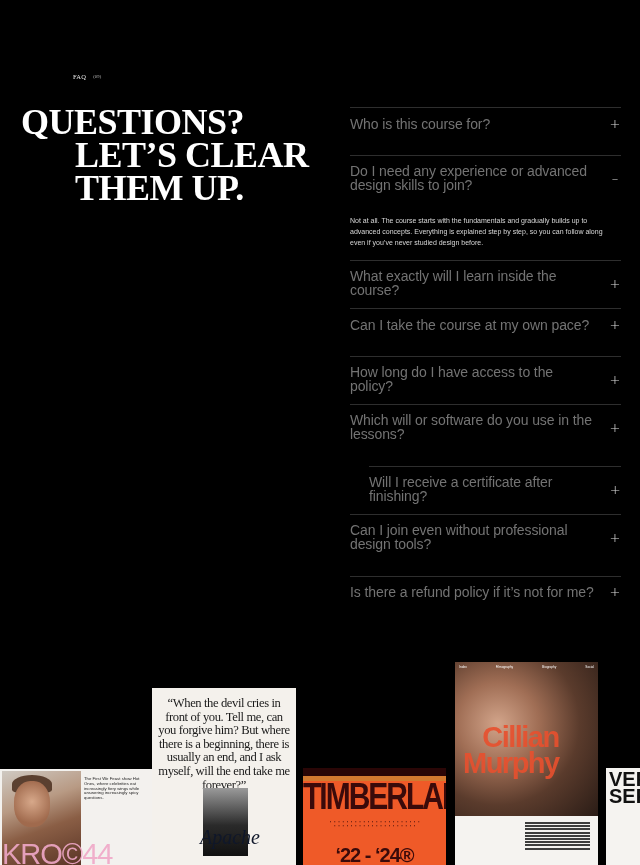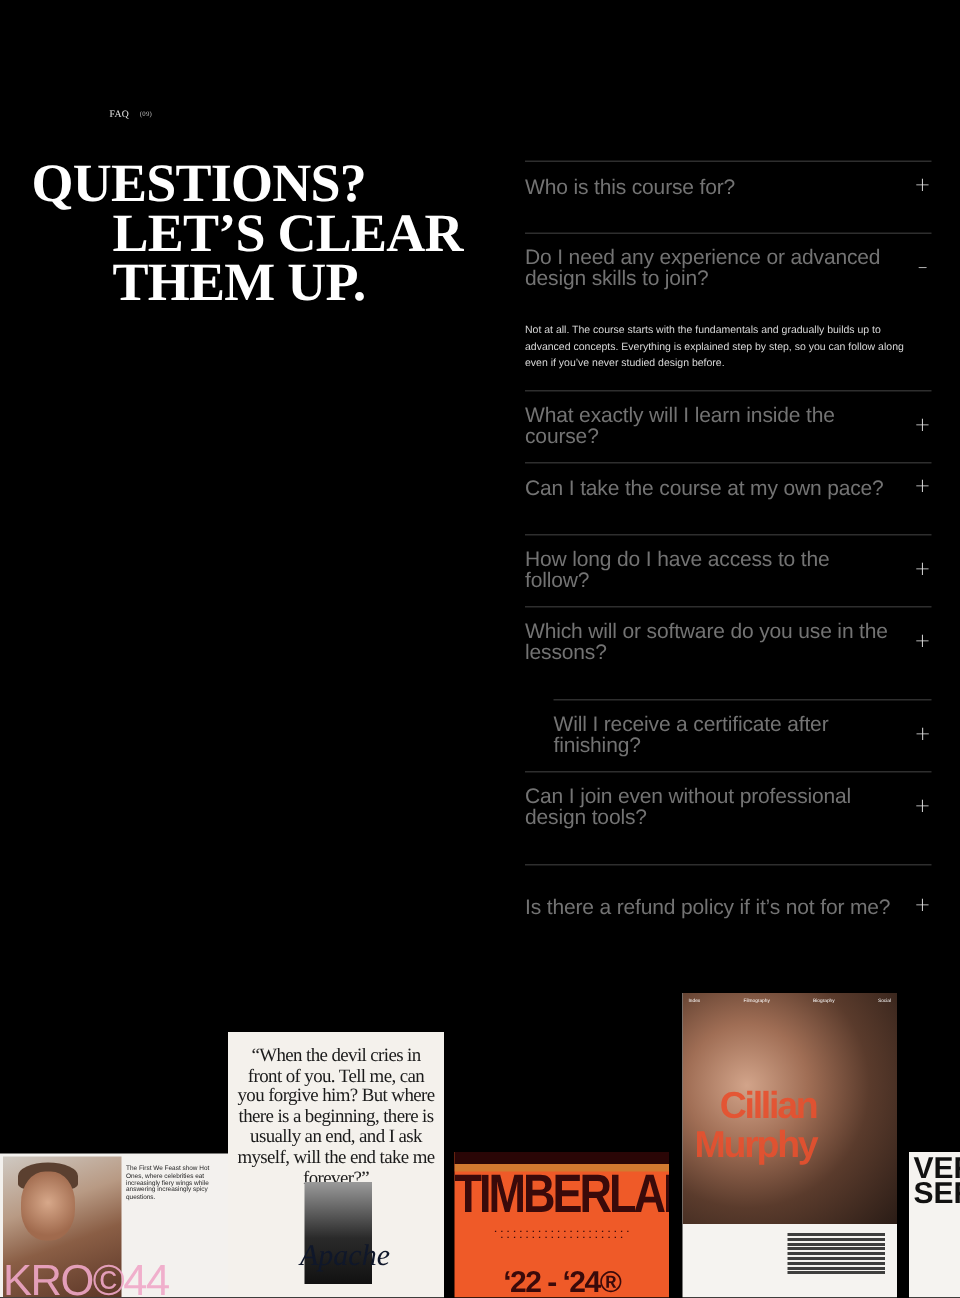--- a/index.html
+++ b/index.html
@@ -50,21 +50,21 @@
   .c3 .band { height:5px; background:#d27a30; }
   .c3 .title { position:absolute; left:0; right:0; top:12px; text-align:center; font-size:30px; font-weight:bold;
     color:#3a0a0a; letter-spacing:-2px; transform:scaleY(1.2); font-family:"Liberation Sans", sans-serif; }
   .c3 .small { position:absolute; left:16px; right:16px; top:52px; font-size:3.5px; line-height:4px; color:#3a0a0a; text-align:center; font-family:"Liberation Mono", monospace; }
   .c3 .years { position:absolute; left:0; right:0; top:76px; text-align:center; font-size:20px; color:#3a0a0a; font-weight:bold; font-family:"Liberation Sans", sans-serif; letter-spacing:-1px; }
   
   .c4 { left:455px; top:662px; width:143px; height:203px; background:#f5f3f0; }
   .c4 .photo { position:absolute; left:0; top:0; width:143px; height:154px;
     background:radial-gradient(circle at 30% 40%,#d2a48a 0%,#a06e55 30%,#5a3b2c 60%,#2a1c16 100%); }
   .c4 .nav { position:absolute; left:4px; right:4px; top:3px; display:flex; justify-content:space-between; font-size:3.2px; color:#fff; font-family:"Liberation Sans", sans-serif; }
-  .c4 .name { position:absolute; left:8px; top:62px; font-size:25px; line-height:26px; font-weight:bold; color:#e8502e; opacity:0.9; letter-spacing:-1.5px; font-family:"Liberation Sans", sans-serif; text-align:right; }
+  .c4 .name { position:absolute; left:8px; top:62px; font-size:29px; line-height:26px; font-weight:bold; color:#e8502e; opacity:0.9; letter-spacing:-1.5px; font-family:"Liberation Sans", sans-serif; text-align:right; }
   .c4 .bio { position:absolute; left:70px; top:160px; width:65px; height:28px;
     background:repeating-linear-gradient(180deg,#111 0 2px,transparent 2px 3.2px); opacity:0.8; }
   
   .c5 { left:606px; top:768px; width:34px; height:97px; background:#f5f3f0; }
   .c5 .t { position:absolute; left:3px; top:3px; font-size:20px; line-height:17px; font-weight:bold; color:#111; font-family:"Liberation Sans", sans-serif; }
 </style>
 </head>
 <body>
 
 <div class="eyebrow">
@@ -98,21 +98,21 @@
     </div>
   </div>
   <div class="faq-item" style="height:47px;">
     <div class="faq-q" style="padding-top:8px;">
       <span class="q">Can I take the course at my own pace?</span>
       <span class="ic">+</span>
     </div>
   </div>
   <div class="faq-item" style="height:47px;">
     <div class="faq-q" style="padding-top:8px;">
-      <span class="q">How long do I have access to the follow?</span>
+      <span class="q">How long do I have access to the policy?</span>
       <span class="ic">+</span>
     </div>
   </div>
   <div class="faq-item" style="height:61px;">
     <div class="faq-q" style="padding-top:8px;">
       <span class="q">Which will or software do you use in the lessons?</span>
       <span class="ic">+</span>
     </div>
   </div>
   <div class="faq-item" style="height:47px;margin-left:19px;">
@@ -121,21 +121,21 @@
       <span class="ic">+</span>
     </div>
   </div>
   <div class="faq-item" style="height:61px;">
     <div class="faq-q" style="padding-top:8px;">
       <span class="q">Can I join even without professional design tools?</span>
       <span class="ic">+</span>
     </div>
   </div>
   <div class="faq-item" style="height:30px;">
-    <div class="faq-q" style="padding-top:7px;margin-top:12px;">
+    <div class="faq-q" style="padding-top:7px;">
       <span class="q">Is there a refund policy if it’s not for me?</span>
       <span class="ic">+</span>
     </div>
   </div>
 </div>
 
 <div class="card c1">
   <div class="photo">
     <div class="hair"></div>
     <div class="face"></div>

